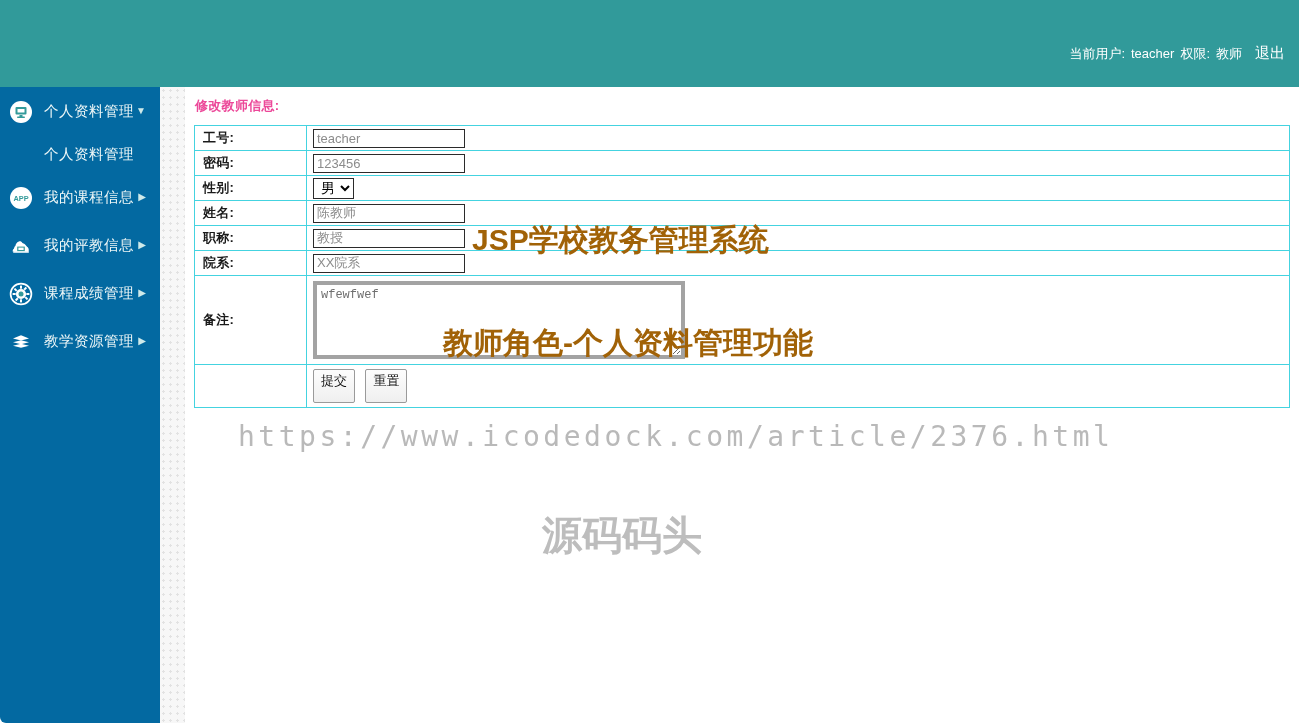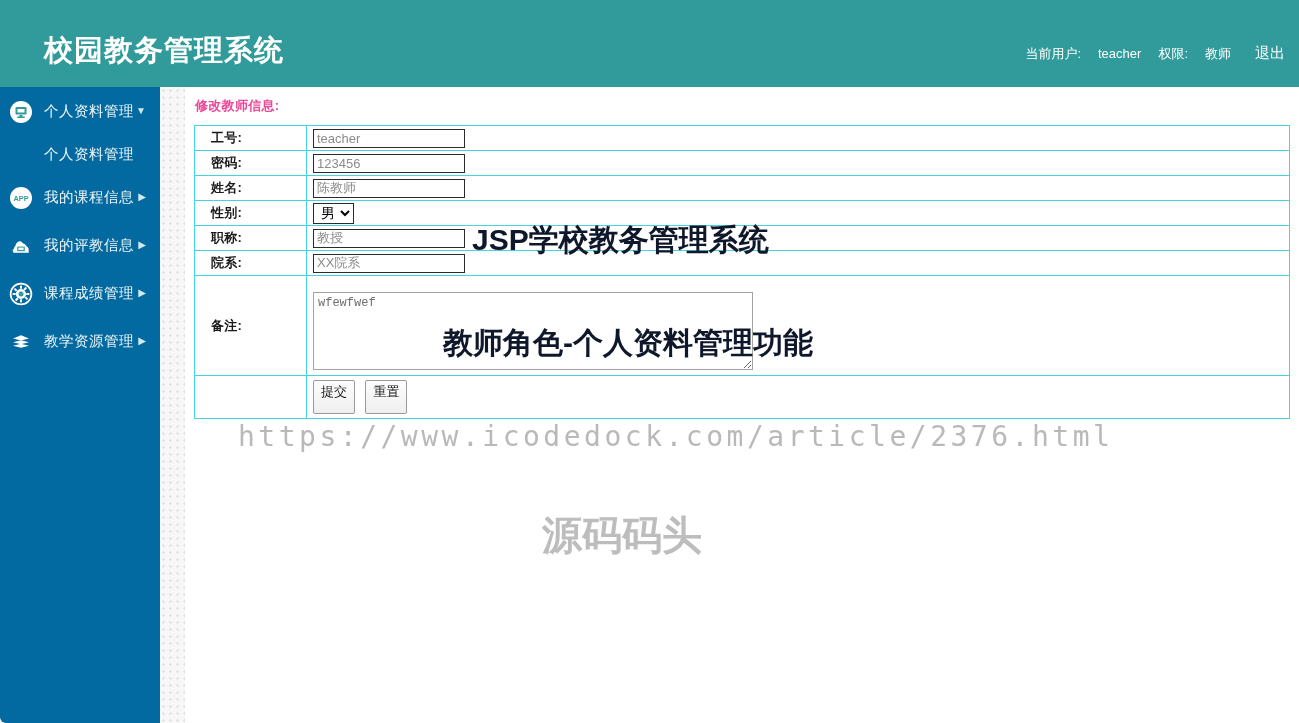--- a/index.html
+++ b/index.html
@@ -19,21 +19,21 @@
   }
   .header-title {
     position: absolute; left: 44px; top: 31px;
     font-family: "Liberation Serif", "DejaVu Serif", serif;
     font-size: 29px; font-weight: bold; color: #ffffff;
     letter-spacing: 1px; white-space: nowrap;
   }
   .header-user {
     position: absolute; right: 14px; top: 44px;
     font-size: 13px; color: #ffffff; white-space: nowrap;
-    display: flex; align-items: baseline; gap: 17px;
+    display: flex; align-items: baseline; gap: 6px;
   }
   .header-user .uname { font-size: 13px; }
   .logout-link {
     font-size: 15px; color: #ffffff; 
     cursor: pointer; margin-left: 7px;
   }
 
   
   .sidebar {
     position: absolute; left: 0; top: 87px; width: 160px; height: 636px;
@@ -88,21 +88,21 @@
     border-collapse: collapse;
     table-layout: fixed;
   }
   .form-table td {
     border: 1px solid #44d3e0;
     padding: 0;
     vertical-align: middle;
   }
   td.label-cell {
     width: 112px; height: 25px;
-    padding-left: 16px;
+    padding-left: 8px;
     font-size: 13px; font-weight: bold; color: #1a1a1a;
     letter-spacing: .2px;
   }
   td.field-cell { padding-left: 6px; height: 25px; }
 
   input.txt {
     width: 152px; height: 19px;
     border: 1px solid #2b2b2b;
     font-family: "Liberation Sans", sans-serif;
     font-size: 13px; color: #8c8c8c;
@@ -110,61 +110,60 @@
   }
   select.sel {
     height: 21px;
     border: 1px solid #2b2b2b;
     background: #fff;
     font-family: "Liberation Sans", sans-serif;
     font-size: 14px; color: #000;
     padding: 0 2px 0 3px;
   }
   textarea.ta {
-    width: 440px; height: 78px;
-    margin: 16px 0 5px 0;
-    border: 1px solid #a3a3a3;
+    width: 372px; height: 78px;
+    margin: 5px 0 5px 0;
+    border: 4px solid #a3a3a3;
     font-family: "Liberation Mono", "DejaVu Sans Mono", monospace;
     font-size: 12px; color: #6f6f6f;
     padding: 3px 4px; resize: both; outline: none; background: #fff;
     display: block;
   }
   tr.memo-row td.label-cell { height: 88px; }
   td.btn-cell { padding: 4px 0 4px 6px; height: 27px; }
   button.btn {
     font-family: "Liberation Sans", sans-serif;
     font-size: 13px; color: #111;
     background: linear-gradient(#fdfdfd, #efefef);
     border: 1px solid #9a9a9a;
     border-radius: 2px;
     padding: 2px 7px 12px 7px;
     margin-right: 6px; cursor: pointer;
   }
 
   
   .wm {
-    position: absolute; color: #0f172a; pointer-events: none;
+    position: absolute; color: #a16207; pointer-events: none;
     white-space: nowrap; user-select: none;
   }
   .wm-1 { left: 472px; top: 220px; font-size: 30px; font-weight: bold; }
   .wm-2 { left: 443px; top: 323px; font-size: 30px; font-weight: bold; }
   .wm-3 {
     left: 238px; top: 420px; font-size: 28px;
     font-family: "DejaVu Sans Mono", "Liberation Mono", monospace;
     letter-spacing: 3.5px; color: #b9b9b9; text-align: right;
   }
   .wm-4 { left: 542px; top: 508px; font-size: 40px; font-weight: bold; color: #bdbdbd; }
 </style>
 </head>
 <body>
 
 <div id="root">
 
   <div class="header">
-    <div class="header-title">校园教务管理系统</div>
     <div class="header-user">
       <span>当前用户:</span>
       <span class="uname">teacher</span>
       <span>权限:</span>
       <span>教师</span>
       <span class="logout-link">退出</span>
     </div>
   </div>
 
   <div class="sidebar">
@@ -261,35 +260,35 @@
           <input class="txt" type="text" value="teacher" style="">
         </td>
       </tr>
       <tr>
         <td class="label-cell">密码:</td>
         <td class="field-cell">
           <input class="txt" type="text" value="123456" style="">
         </td>
       </tr>
       <tr>
-        <td class="label-cell">姓名:</td>
-        <td class="field-cell">
-          <input class="txt" type="text" value="陈教师" style="">
-        </td>
-      </tr>
-      <tr>
         <td class="label-cell">性别:</td>
         <td class="field-cell">
           <select class="sel">
             <option>男</option>
             <option>女</option>
           </select>
         </td>
       </tr>
       <tr>
+        <td class="label-cell">姓名:</td>
+        <td class="field-cell">
+          <input class="txt" type="text" value="陈教师" style="">
+        </td>
+      </tr>
+      <tr>
         <td class="label-cell">职称:</td>
         <td class="field-cell">
           <input class="txt" type="text" value="教授" style="">
         </td>
       </tr>
       <tr>
         <td class="label-cell">院系:</td>
         <td class="field-cell">
           <input class="txt" type="text" value="XX院系" style="">
         </td>

